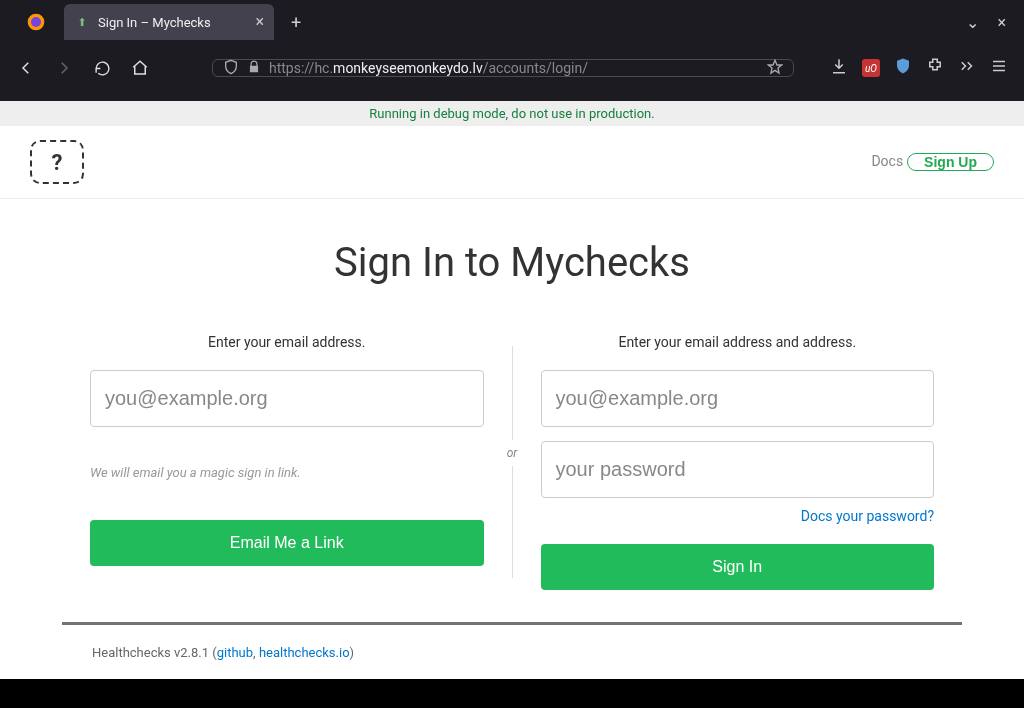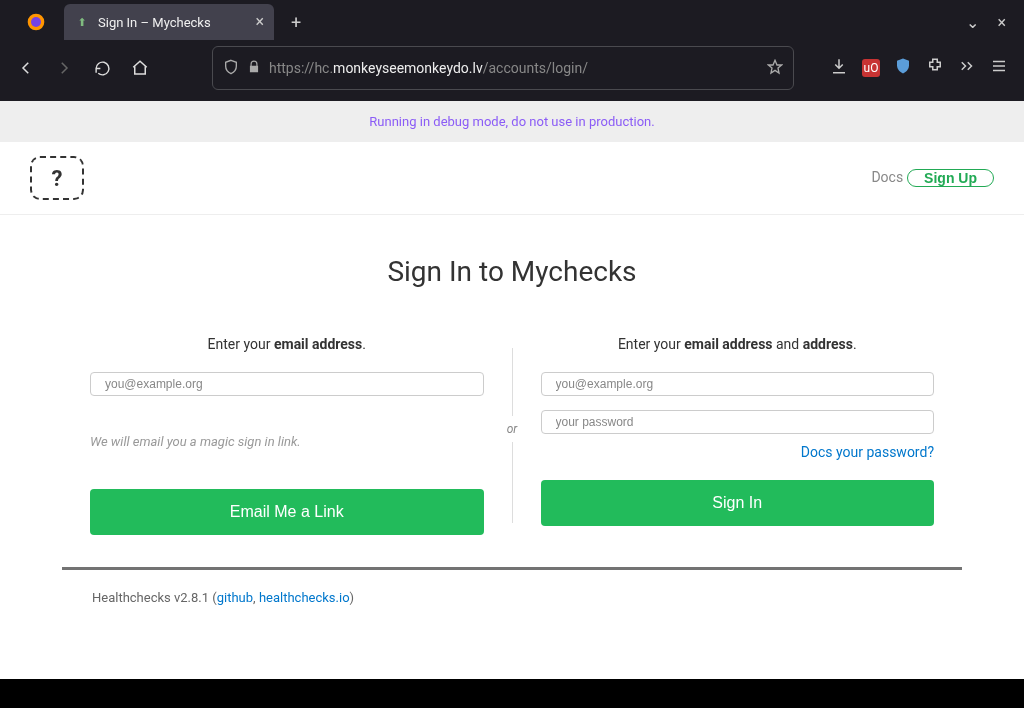--- a/index.html
+++ b/index.html
@@ -67,52 +67,52 @@
   display: flex; align-items: center; justify-content: center;
   color: #ccc;
   border-radius: 4px;
 }
 .nav-btn.disabled { color: #666; }
 .url-bar {
   flex: 1;
   background: #1c1b22;
   border: 1px solid #4a4a4f;
   border-radius: 6px;
-  height: 44px;
+  height: 18px;
   display: flex;
   align-items: center;
   padding: 0 10px;
   margin: 0 30px 0 50px;
   gap: 8px;
   color: #888;
   font-size: 14px;
 }
 .url-bar .shield { color:#999; }
 .url-bar .lock { color:#999; }
 .url-text { flex:1; white-space:nowrap; overflow:hidden; }
 .url-text .proto { color: #888; }
 .url-text .domain { color: #eee; }
 .url-text .rest { color: #888; }
 .star { margin-left:auto; color:#999; }
 .toolbar-icons { display:flex; align-items:center; gap: 14px; padding-right:6px; color:#ccc; }
-.toolbar-icons .ubo { background:#c73333; color:#fff; font-size:12px; width:18px; height:18px; border-radius:3px; display:flex; align-items:center; justify-content:center; }
+.toolbar-icons .ubo { background:#c73333; color:#fff; font-size:10px; width:18px; height:18px; border-radius:3px; display:flex; align-items:center; justify-content:center;font-style:italic; }
 .toolbar-icons .aegis { color:#5b9dd9; font-size:16px; position:relative; }
 .toolbar-icons svg { width:18px; height:18px; }
 
 .page {
   background: #fff;
   height: calc(708px - 101px - 29px);
   overflow: hidden;
 }
 .debug-banner {
   background: #eeeeee;
-  color: #8b5cf6;
+  color: #15803d;
   font-size: 13px;
   text-align: center;
-  padding: 13px;
+  padding: 5px;
 }
 .page-header {
   display: flex;
   align-items: center;
   justify-content: space-between;
   padding: 14px 30px;
   border-bottom: 1px solid #eee;
 }
 .logo-box {
   width: 54px; height: 44px;
@@ -132,21 +132,21 @@
   font-size: 14px;
   font-weight: 600;
 }
 .main {
   max-width: 960px;
   margin: 0 auto;
   padding: 40px 30px;
 }
 .page-title {
   text-align: center;
-  font-size: 28px;
+  font-size: 40px;
   color: #333;
   font-weight: 400;
   margin-bottom: 48px;
 }
 .forms {
   display: flex;
   position: relative;
 }
 .form-col {
   flex: 1;
@@ -168,27 +168,27 @@
   font-size: 12px;
   color: #888;
   font-style: italic;
 }
 .prompt {
   text-align: center;
   font-size: 14px;
   color: #333;
   margin-bottom: 20px;
 }
-.prompt strong { font-weight: bold; }
+.prompt strong { font-weight: normal; }
 .input {
   width: 100%;
   border: 1px solid #ccc;
   border-radius: 4px;
-  padding: 4px 14px;
-  font-size: 12px;
+  padding: 16px 14px;
+  font-size: 20px;
   color: #555;
   margin-bottom: 14px;
 }
 .input::placeholder { color: #888; }
 .hint {
   text-align: left;
   font-size: 13px;
   color: #999;
   font-style: italic;
   margin: 24px 0 40px;

